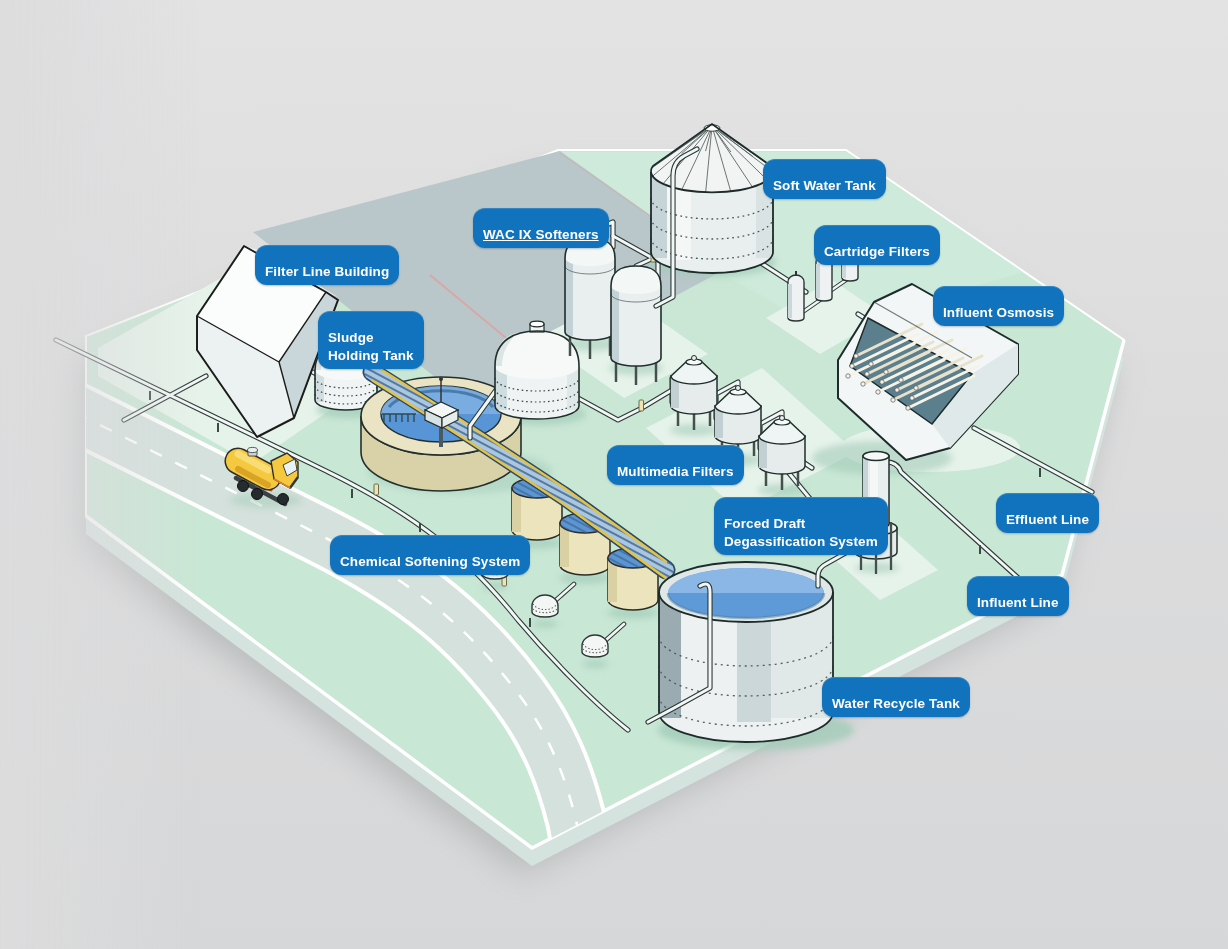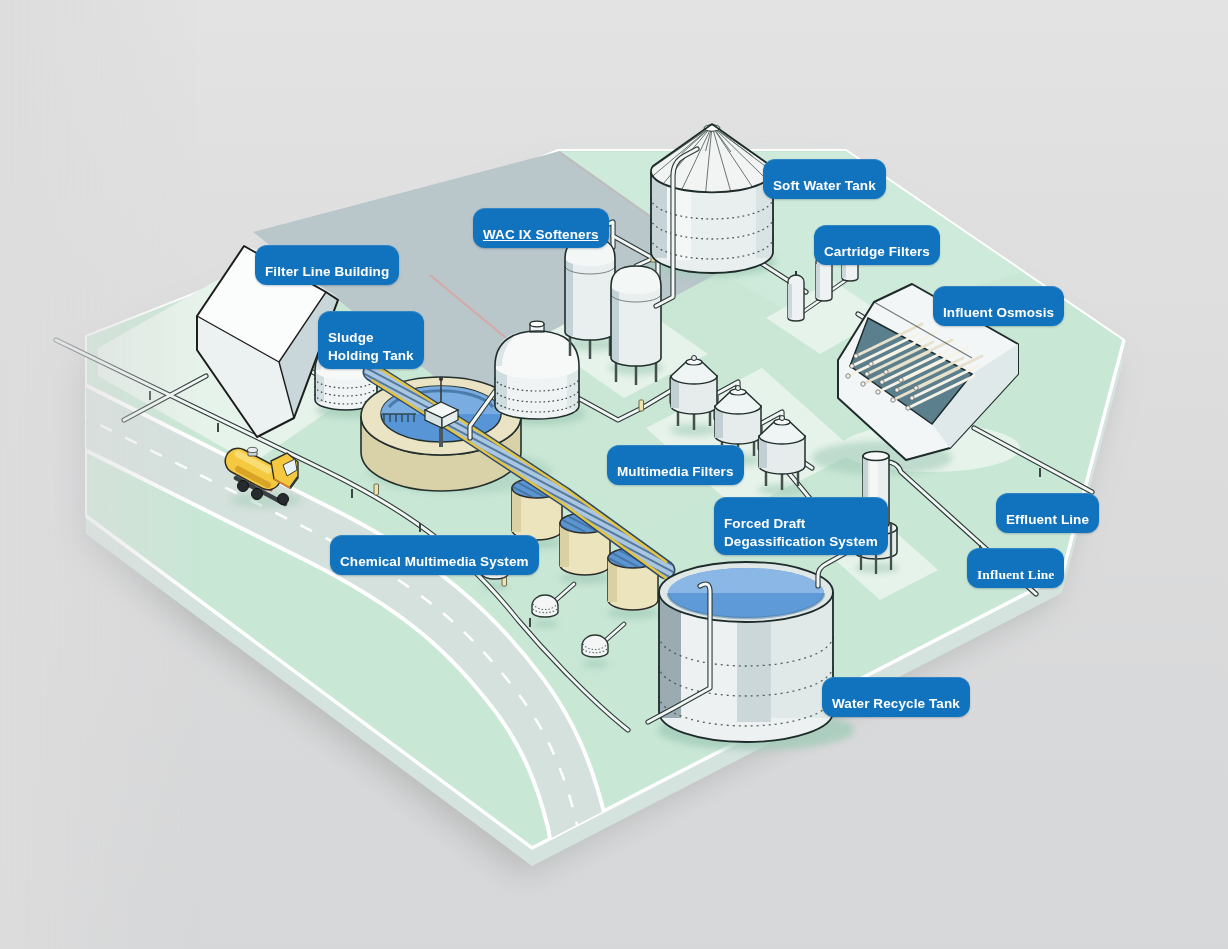--- a/index.html
+++ b/index.html
@@ -11,21 +11,21 @@
   .lbl-filter-press{left:255px;top:245px;}
   .lbl-sludge{left:318px;top:311px;}
   .lbl-clarified{left:431px;top:289px;}
   .lbl-wac{left:473px;top:208px;text-decoration:underline;}
   .lbl-soft-water{left:763px;top:159px;}
   .lbl-cartridge{left:814px;top:225px;}
   .lbl-ro{left:933px;top:286px;}
   .lbl-multimedia{left:607px;top:445px;}
   .lbl-forced{left:698px;top:497px;margin-left:16px;}
   .lbl-effluent{left:996px;top:473px;margin-top:20px;}
-  .lbl-influent{left:967px;top:548px;font-family:Liberation Serif, serif;}
+  .lbl-influent{left:967px;top:576px;}
   .lbl-chemical{left:330px;top:535px;}
   .lbl-recycle{left:822px;top:671px;margin-top:6px;}
 </style>
 </head>
 <body>
 
 <div id="scene">
 <svg width="1228" height="949" viewBox="0 0 1228 949">
   <defs>
     <filter id="b16" x="-30%" y="-30%" width="160%" height="160%">
@@ -511,15 +511,15 @@
 Holding Tank</div>
 <div class="lbl lbl-wac">WAC IX Softeners</div>
 <div class="lbl lbl-soft-water">Soft Water Tank</div>
 <div class="lbl lbl-cartridge">Cartridge Filters</div>
 <div class="lbl lbl-ro">Influent Osmosis</div>
 <div class="lbl lbl-multimedia">Multimedia Filters</div>
 <div class="lbl lbl-forced">Forced Draft
 Degassification System</div>
 <div class="lbl lbl-effluent">Effluent Line</div>
 <div class="lbl lbl-influent">Influent Line</div>
-<div class="lbl lbl-chemical">Chemical Multimedia System</div>
+<div class="lbl lbl-chemical">Chemical Softening System</div>
 <div class="lbl lbl-recycle">Water Recycle Tank</div>
 </div>
 
 </body></html>

